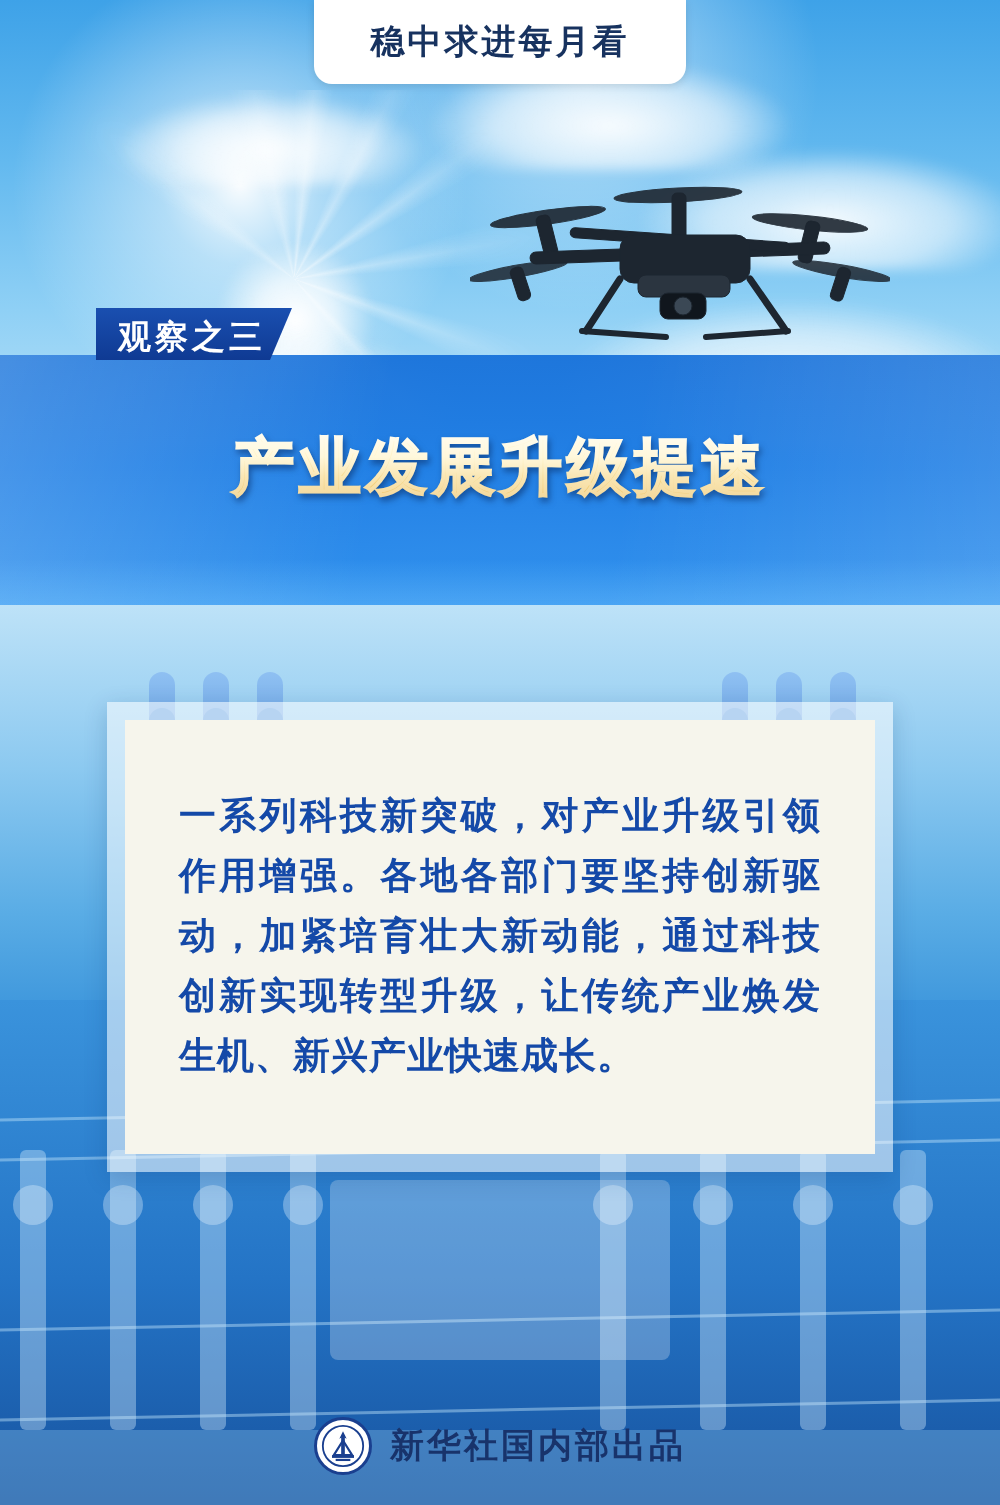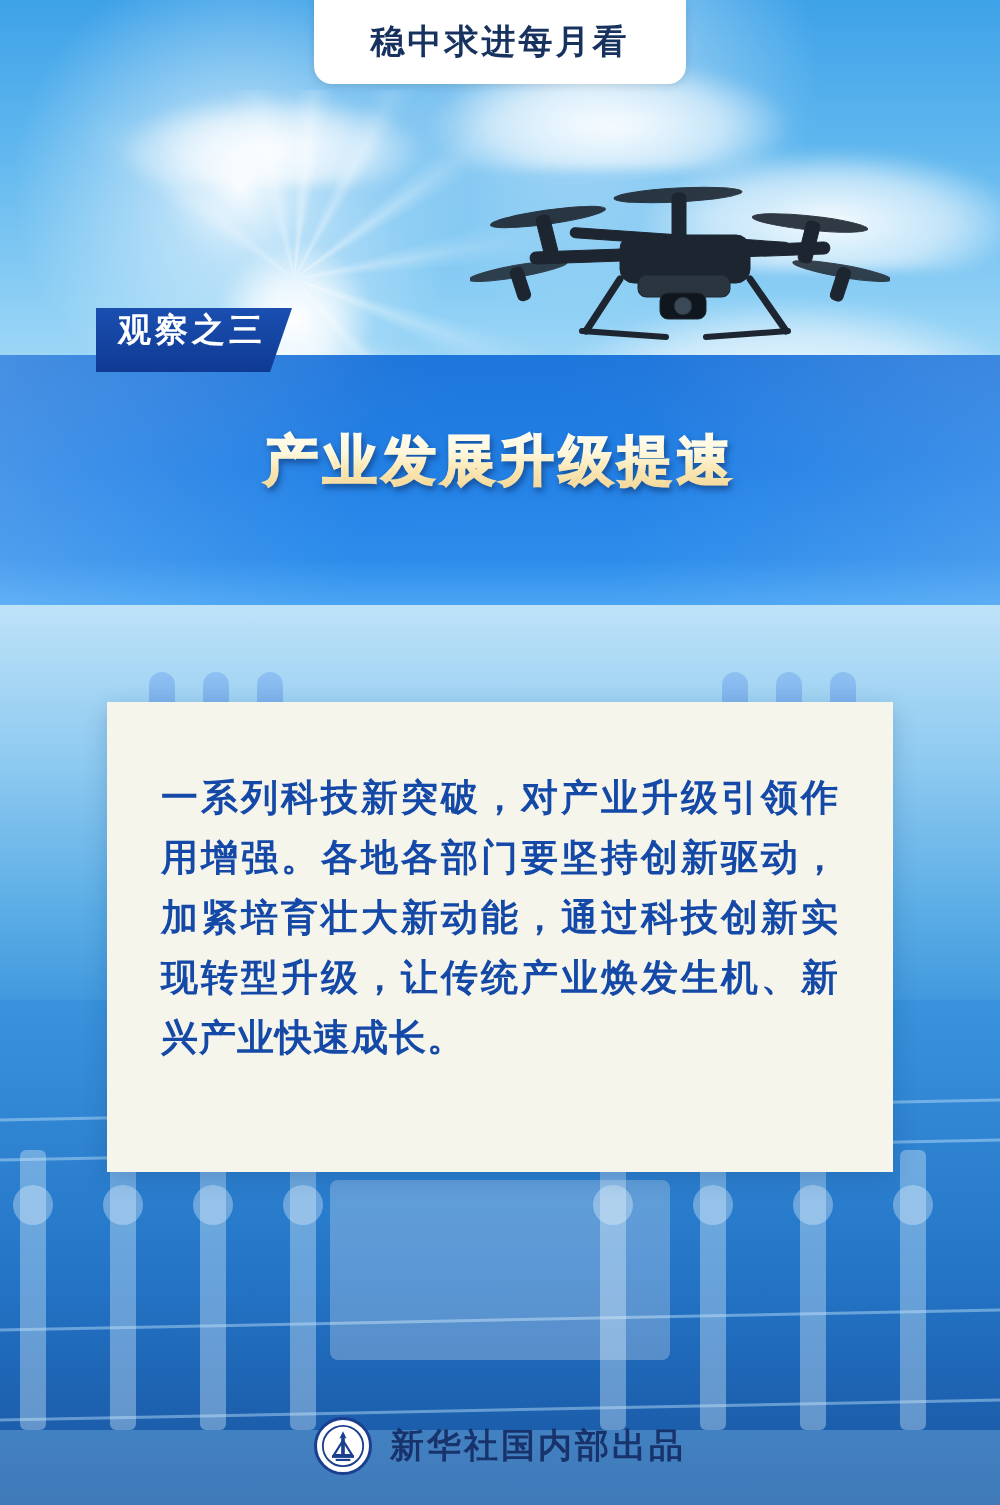--- a/index.html
+++ b/index.html
@@ -117,45 +117,45 @@
   .band-sheen {
     position: absolute;
     left: 0; top: 0; width: 100%; height: 100%;
     background: linear-gradient(100deg, rgba(255,255,255,0.18) 0%, rgba(255,255,255,0.0) 38%, rgba(255,255,255,0.0) 62%, rgba(255,255,255,0.14) 100%);
   }
 
   
   .flag {
     position: absolute;
     left: 96px; top: 308px;
-    height: 64px;
+    height: 52px;
     padding: 0 26px 0 22px;
     background: linear-gradient(180deg, #1a4fb0 0%, #0f3a93 100%);
     display: flex;
-    align-items: flex-start;
+    align-items: flex-end;
     clip-path: polygon(0 0, 100% 0, calc(100% - 22px) 100%, 0 100%);
     box-shadow: 0 3px 10px rgba(0,0,0,0.22);
   }
   .flag span {
     font-family: "DejaVu Serif", serif;
     font-weight: bold;
     font-size: 33px;
     letter-spacing: 4px;
     color: #ffffff;
   }
 
   
   .headline {
     position: absolute;
     left: 0; top: 425px;
     width: 1000px;
     text-align: center;
     font-family: Liberation Mono, monospace;
     font-weight: bold;
-    font-size: 54px;
+    font-size: 62px;
     letter-spacing: 5px;
     background: linear-gradient(180deg, #fffdf2 0%, #fff4c9 38%, #f7d98b 62%, #e8b955 100%);
     -webkit-background-clip: text;
     background-clip: text;
     color: transparent;
     -webkit-text-stroke: 2px rgba(255,255,255,0.35);
     filter: drop-shadow(2px 4px 3px rgba(8,40,95,0.55));
   }
 
   
@@ -202,20 +202,21 @@
   .b4 { left: 615px; }
   .b5 { left: 669px; }
   .b6 { left: 723px; }
 
   .note-card {
     position: absolute;
     left: 0; top: 30px;
     width: 786px;
     height: 470px;
     background: rgba(255,255,255,0.55);
+    padding: 18px;
     box-shadow: 0 6px 22px rgba(10,50,110,0.20);
   }
   .note-inner {
     width: 100%;
     height: 100%;
     background: #f6f5ec;
     padding: 66px 54px 40px 54px;
   }
   .note-text {
     font-family: "DejaVu Serif", serif;

